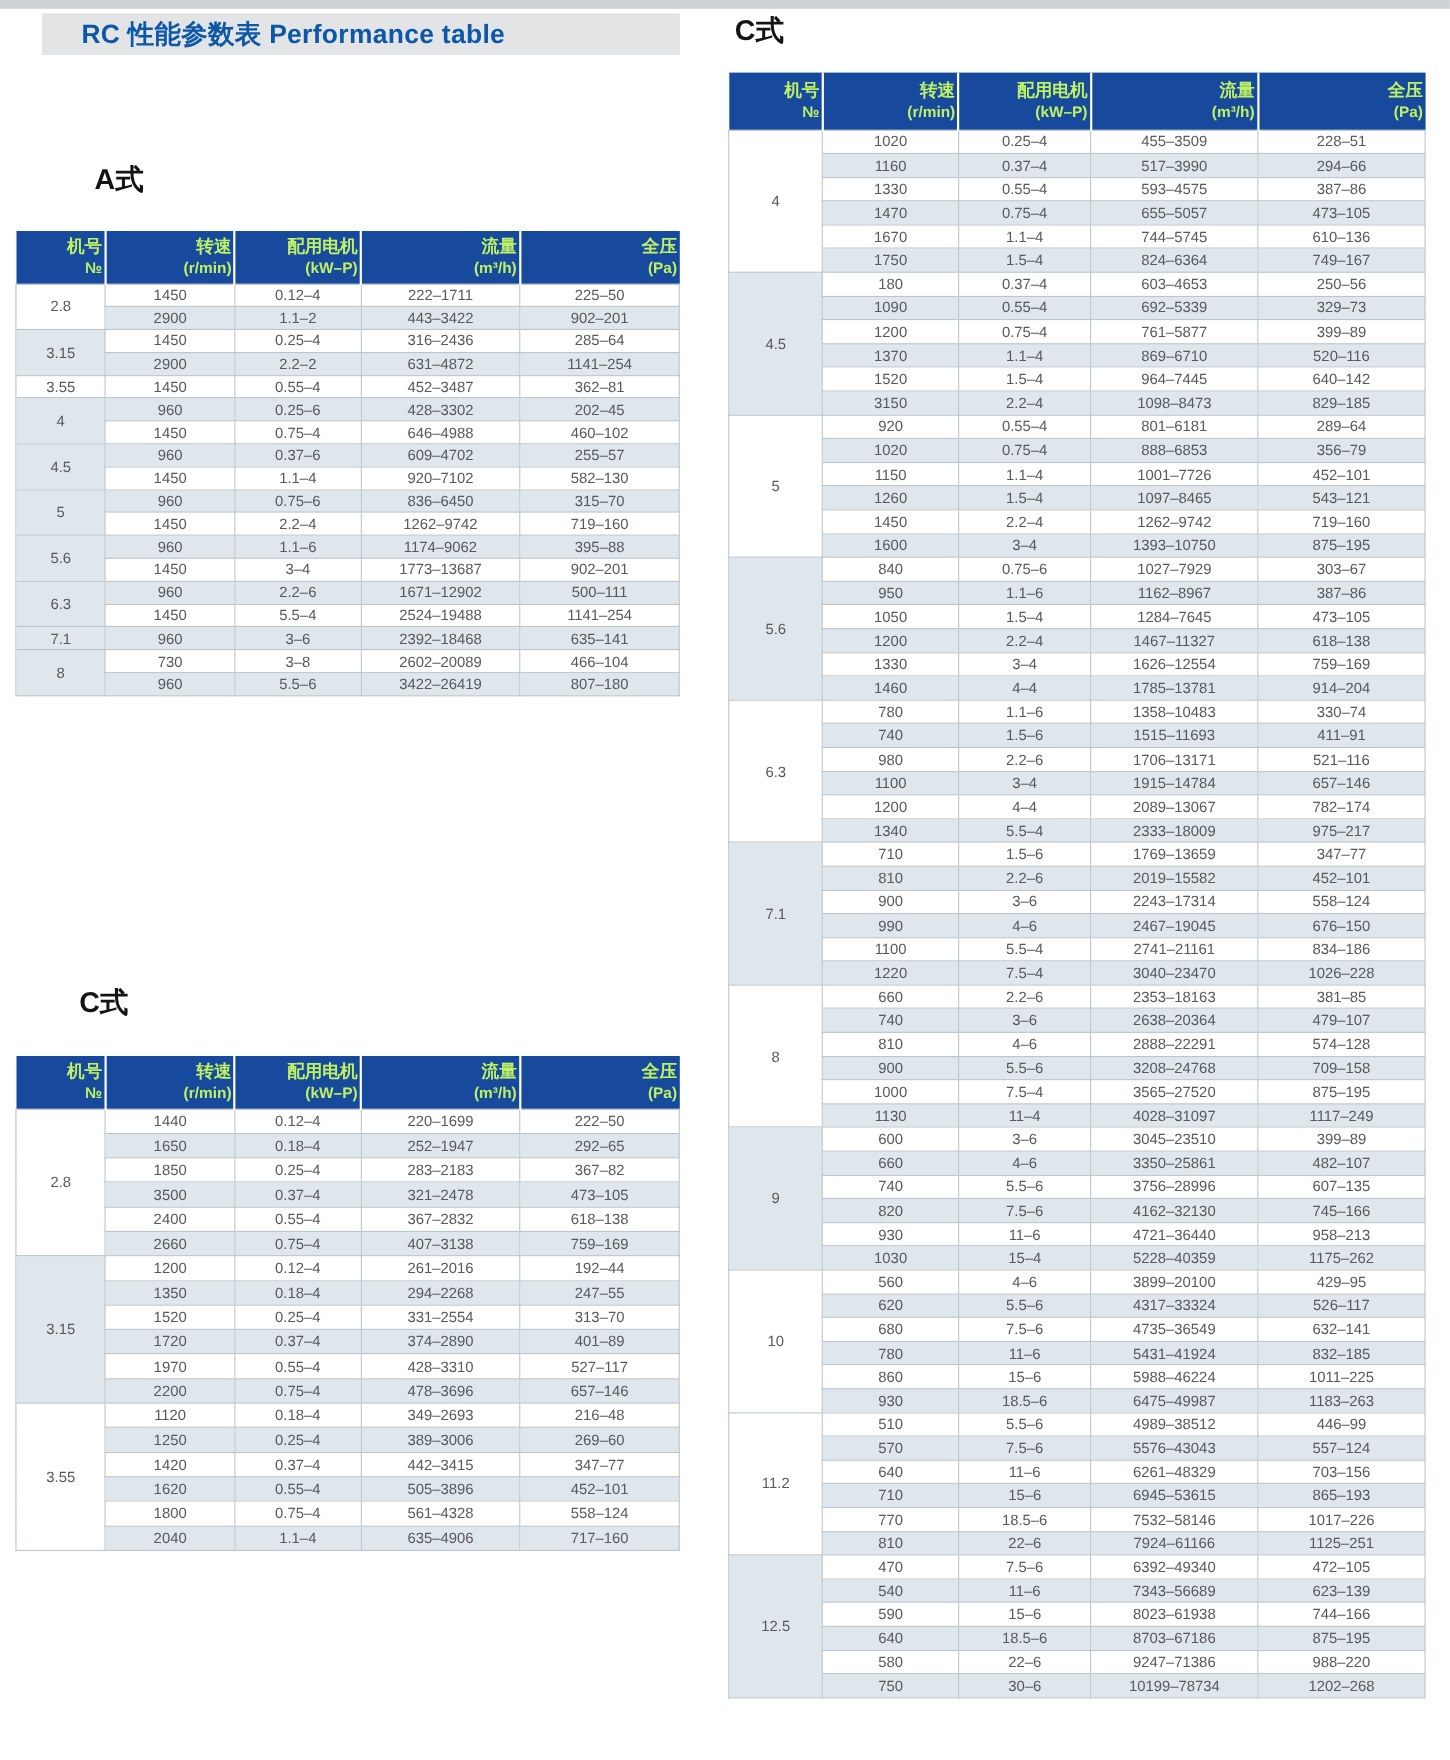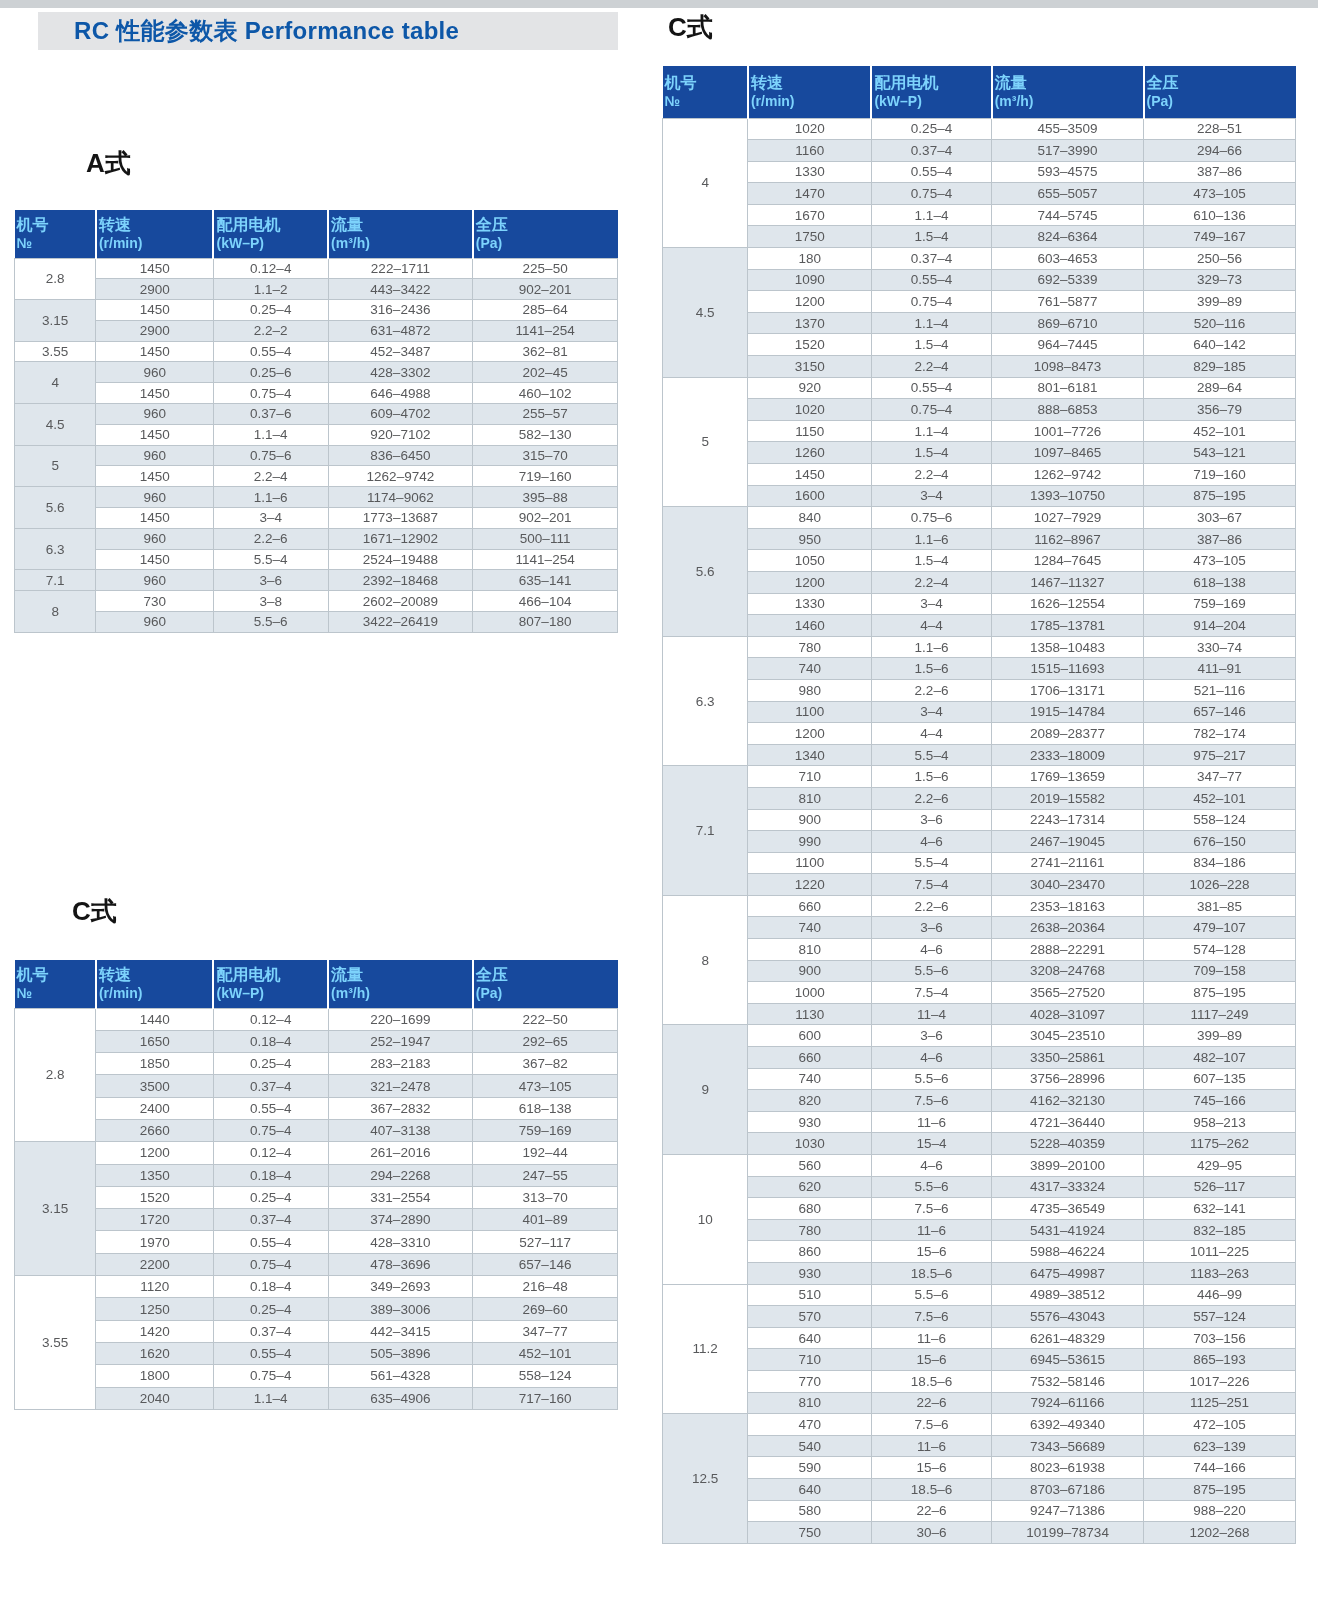--- a/index.html
+++ b/index.html
@@ -27,21 +27,21 @@
   #heading-a{left:72px;top:150px;margin-left:14px;}
   #heading-c-left{left:72px;top:898px;}
   #heading-c-right{left:668px;top:14px;}
   .table-wrap{position:absolute;}
   #table-a{left:14px;top:210px;width:604px;}
   #table-c-left{left:14px;top:960px;width:604px;}
   #table-c-right{left:662px;top:66px;width:634px;}
 
   table.perf{width:100%;border-collapse:collapse;table-layout:fixed;}
   table.perf th{
-    background:var(--header-bg);color:#7dd3fc;text-align:left;
+    background:var(--header-bg);color:#bef264;text-align:right;
     padding:5px 2px;border-left:2px solid #ffffff;vertical-align:middle;
   }
   table.perf th:first-child{border-left:none;}
   table.perf th .h1{font-size:16px;font-weight:bold;line-height:1.25;}
   table.perf th .h2{font-size:14px;font-weight:bold;line-height:1.25;}
   #table-c-right th{padding:7px 2px;}
 
   table.perf td{
     text-align:center;color:var(--cell-text);font-size:13.5px;
     border:1px solid var(--line);padding:0;vertical-align:middle;
@@ -574,21 +574,21 @@
         </tr>
         <tr class="alt">
           <td>1100</td>
           <td>3–4</td>
           <td>1915–14784</td>
           <td>657–146</td>
         </tr>
         <tr>
           <td>1200</td>
           <td>4–4</td>
-          <td>2089–28377</td>
+          <td>2089–13067</td>
           <td>782–174</td>
         </tr>
         <tr class="alt">
           <td>1340</td>
           <td>5.5–4</td>
           <td>2333–18009</td>
           <td>975–217</td>
         </tr>
         <tr>
           <td rowspan="6" class="gcell gshade">7.1</td>

